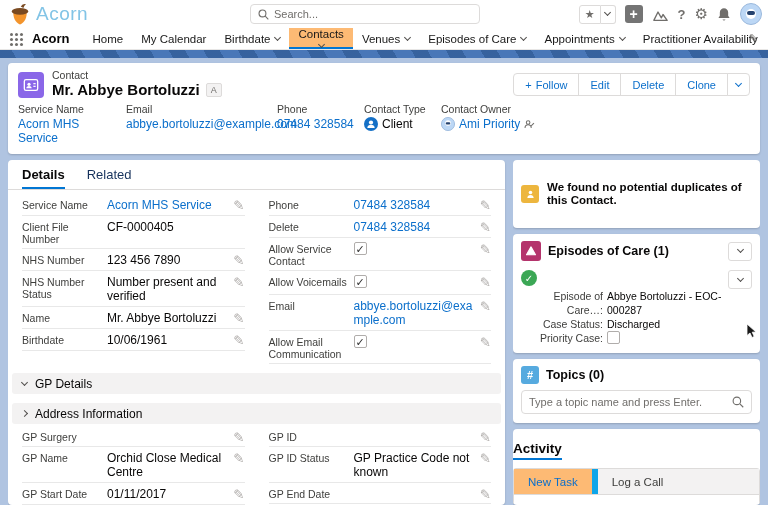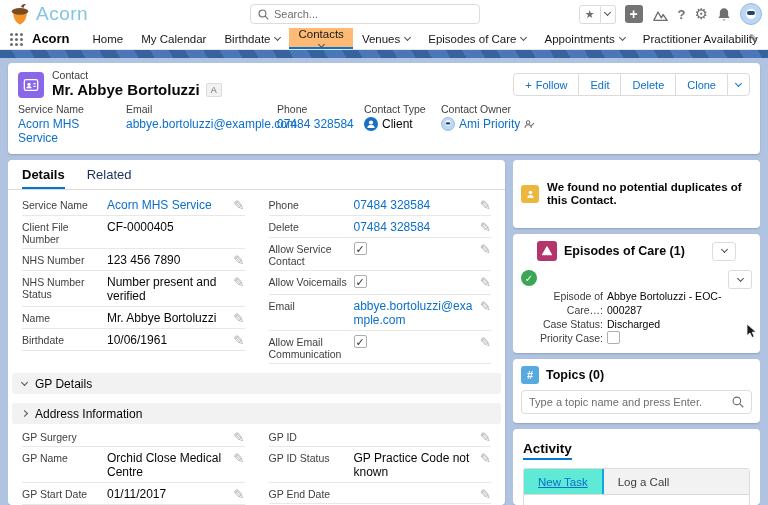--- a/index.html
+++ b/index.html
@@ -93,47 +93,47 @@
     height:21px; padding:0 10px; font-size:12px; color:#080707; cursor:pointer; }
   .sec-chev { width:5px; height:5px; border-right:1.2px solid #514f4d; border-bottom:1.2px solid #514f4d; }
   .sec-chev.open { transform:rotate(45deg); margin-top:-2px; }
   .sec-chev.closed { transform:rotate(-45deg); }
 
   
   .right-col { flex:1; display:flex; flex-direction:column; gap:6px; overflow:hidden; }
   .dup-card { display:flex; align-items:center; gap:8px; padding:21px 8px; }
   .dup-icon { width:18px; height:18px; border-radius:3px; background:#edb63e; flex:none; display:flex; align-items:center; justify-content:center; }
   .dup-text { font-size:11.5px; font-weight:700; color:#080707; line-height:13px; }
-  .ecard-head { display:flex; align-items:center; gap:7px; padding:7px 24px; }
+  .ecard-head { display:flex; align-items:center; gap:7px; padding:7px 8px; }
   .ecard-icon { width:20px; height:20px; border-radius:3px; background:#b4346c; display:flex; align-items:center; justify-content:center; }
   .ecard-title { font-size:12.5px; font-weight:700; color:#080707; }
   .mini-drop { margin-left:auto; width:24px; height:19px; border:1px solid #dddbda; border-radius:3px; background:#fff;
     display:flex; align-items:center; justify-content:center; cursor:pointer; }
   .ecard-body { padding:2px 8px 8px; position:relative; }
   .ecard-row-drop { position:absolute; right:8px; top:2px; }
   .erow { display:flex; gap:4px; font-size:10.5px; line-height:14px; }
   .erow .el { color:#3e3e3c; width:82px; flex:none;text-align:right; }
   .erow .ev { color:#080707; }
   .greencheck { width:16px; height:16px; border-radius:50%; background:#3ba755; display:flex; align-items:center;
     justify-content:center; color:#fff; font-size:10px; margin-bottom:3px; }
   .topics-head { display:flex; align-items:center; gap:7px; padding:7px 8px 4px; }
   .topics-icon { width:18px; height:18px; border-radius:3px; background:#56aadf; color:#fff; font-size:11px; font-weight:700;
     display:flex; align-items:center; justify-content:center; }
   .topics-input-wrap { margin:2px 8px 9px; height:24px; border:1px solid #dddbda; border-radius:4px; display:flex;
     align-items:center; padding:0 7px; }
   .topics-input-wrap input { flex:1; border:none; outline:none; font-size:11px; font-family:inherit; color:#444; }
   .topics-input-wrap input::placeholder { color:#706e6b; }
 
-  .activity-card { flex:1; padding:10px 10px 0; overflow:hidden; }
+  .activity-card { flex:1; padding:10px 0 0; overflow:hidden; }
   .act-title { display:inline-block; font-size:13.5px; font-weight:700; color:#080707; padding-bottom:4px;
     box-shadow:inset 0 -2px 0 #0176d3; margin-bottom:8px; cursor:pointer; }
   .tabset { border:1px solid #dddbda; border-radius:3px 3px 0 0; }
   .tabstrip { display:flex; background:#f3f2f2; border-bottom:1px solid #dddbda; height:26px; }
   .stab { padding:0 14px; font-size:11.5px; display:flex; align-items:center; color:#3e3e3c; cursor:pointer; }
-  .stab.active { background:#5eead4; color:#0b6fcb; border-right:2px solid #0ea5e9;text-decoration:underline; }
+  .stab.active { background:#fdba74; color:#0b6fcb; border-right:6px solid #0ea5e9; }
   .actform { padding:8px 10px 4px; }
   .alabel { font-size:12px; color:#3e3e3c; margin:7px 14px 3px; }
   .ainput { height:25px; border:1px solid #dddbda; border-radius:4px; display:flex; align-items:center; padding:0 7px; background:#fff; }
   .ainput input { flex:1; border:none; outline:none; font-family:inherit; font-size:11px; }
 
   .cursor { position:absolute; left:746px; top:324px; z-index:50; }
 </style>
 </head>
 <body>
 

